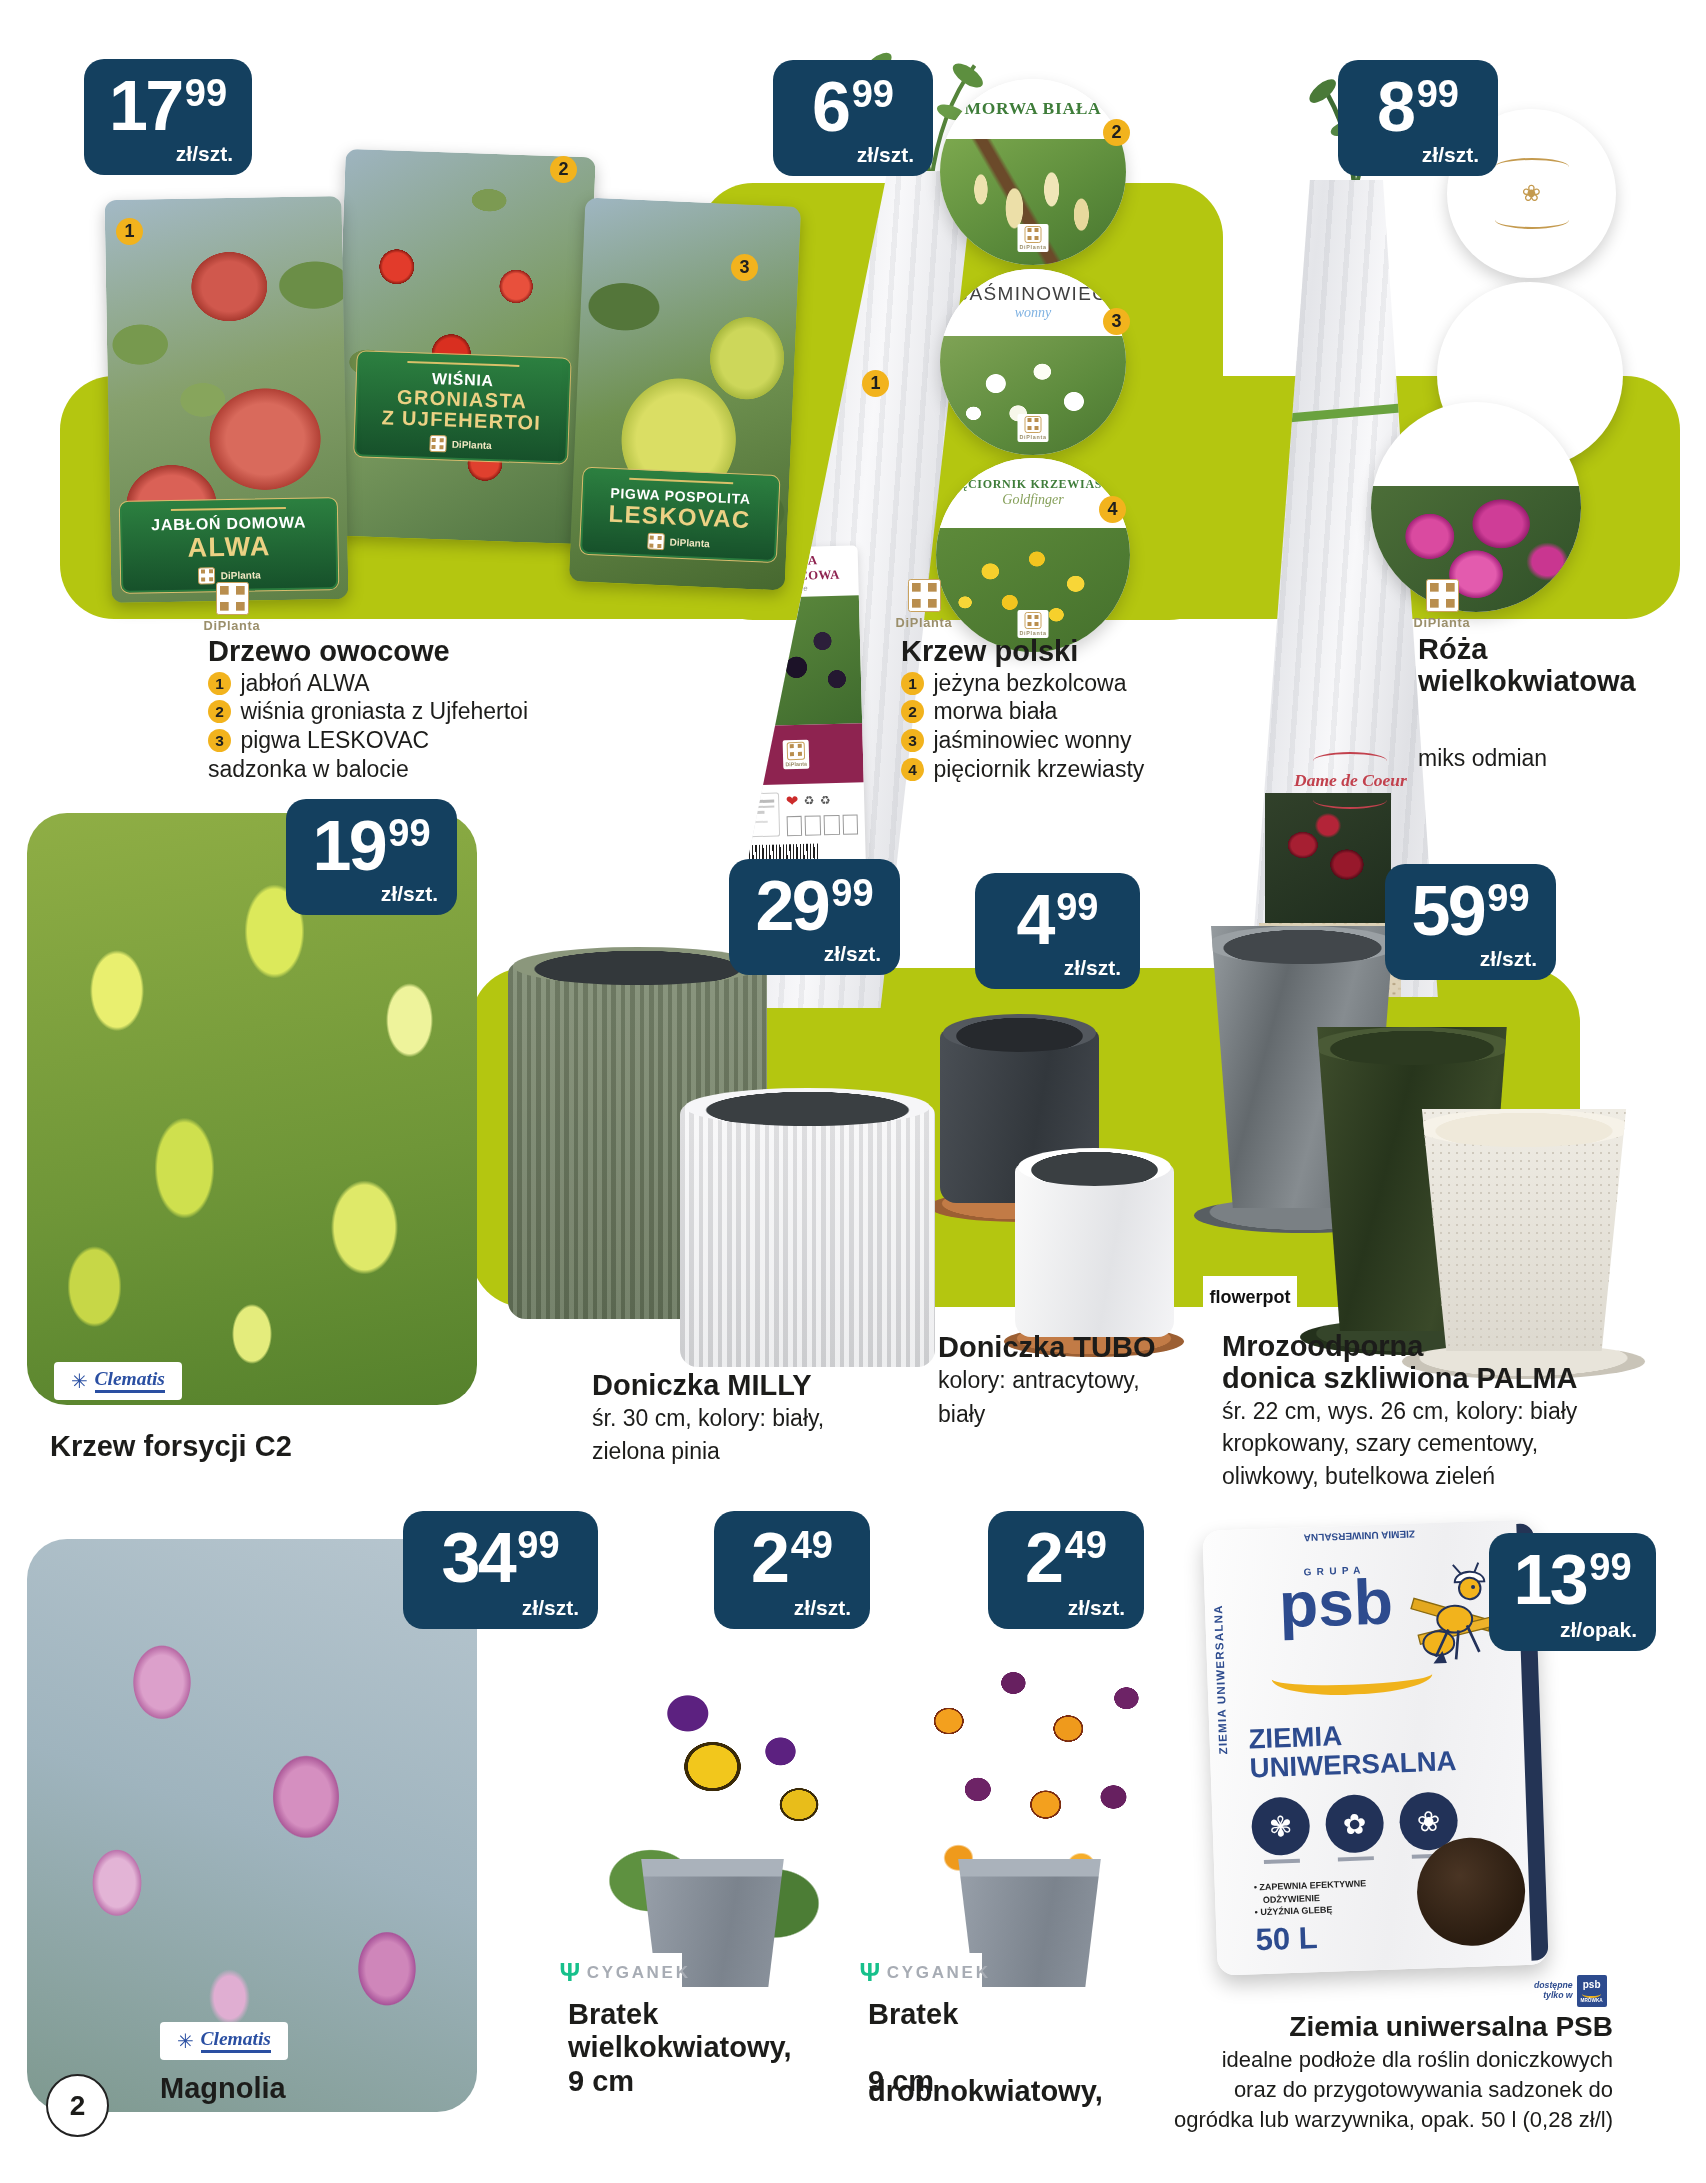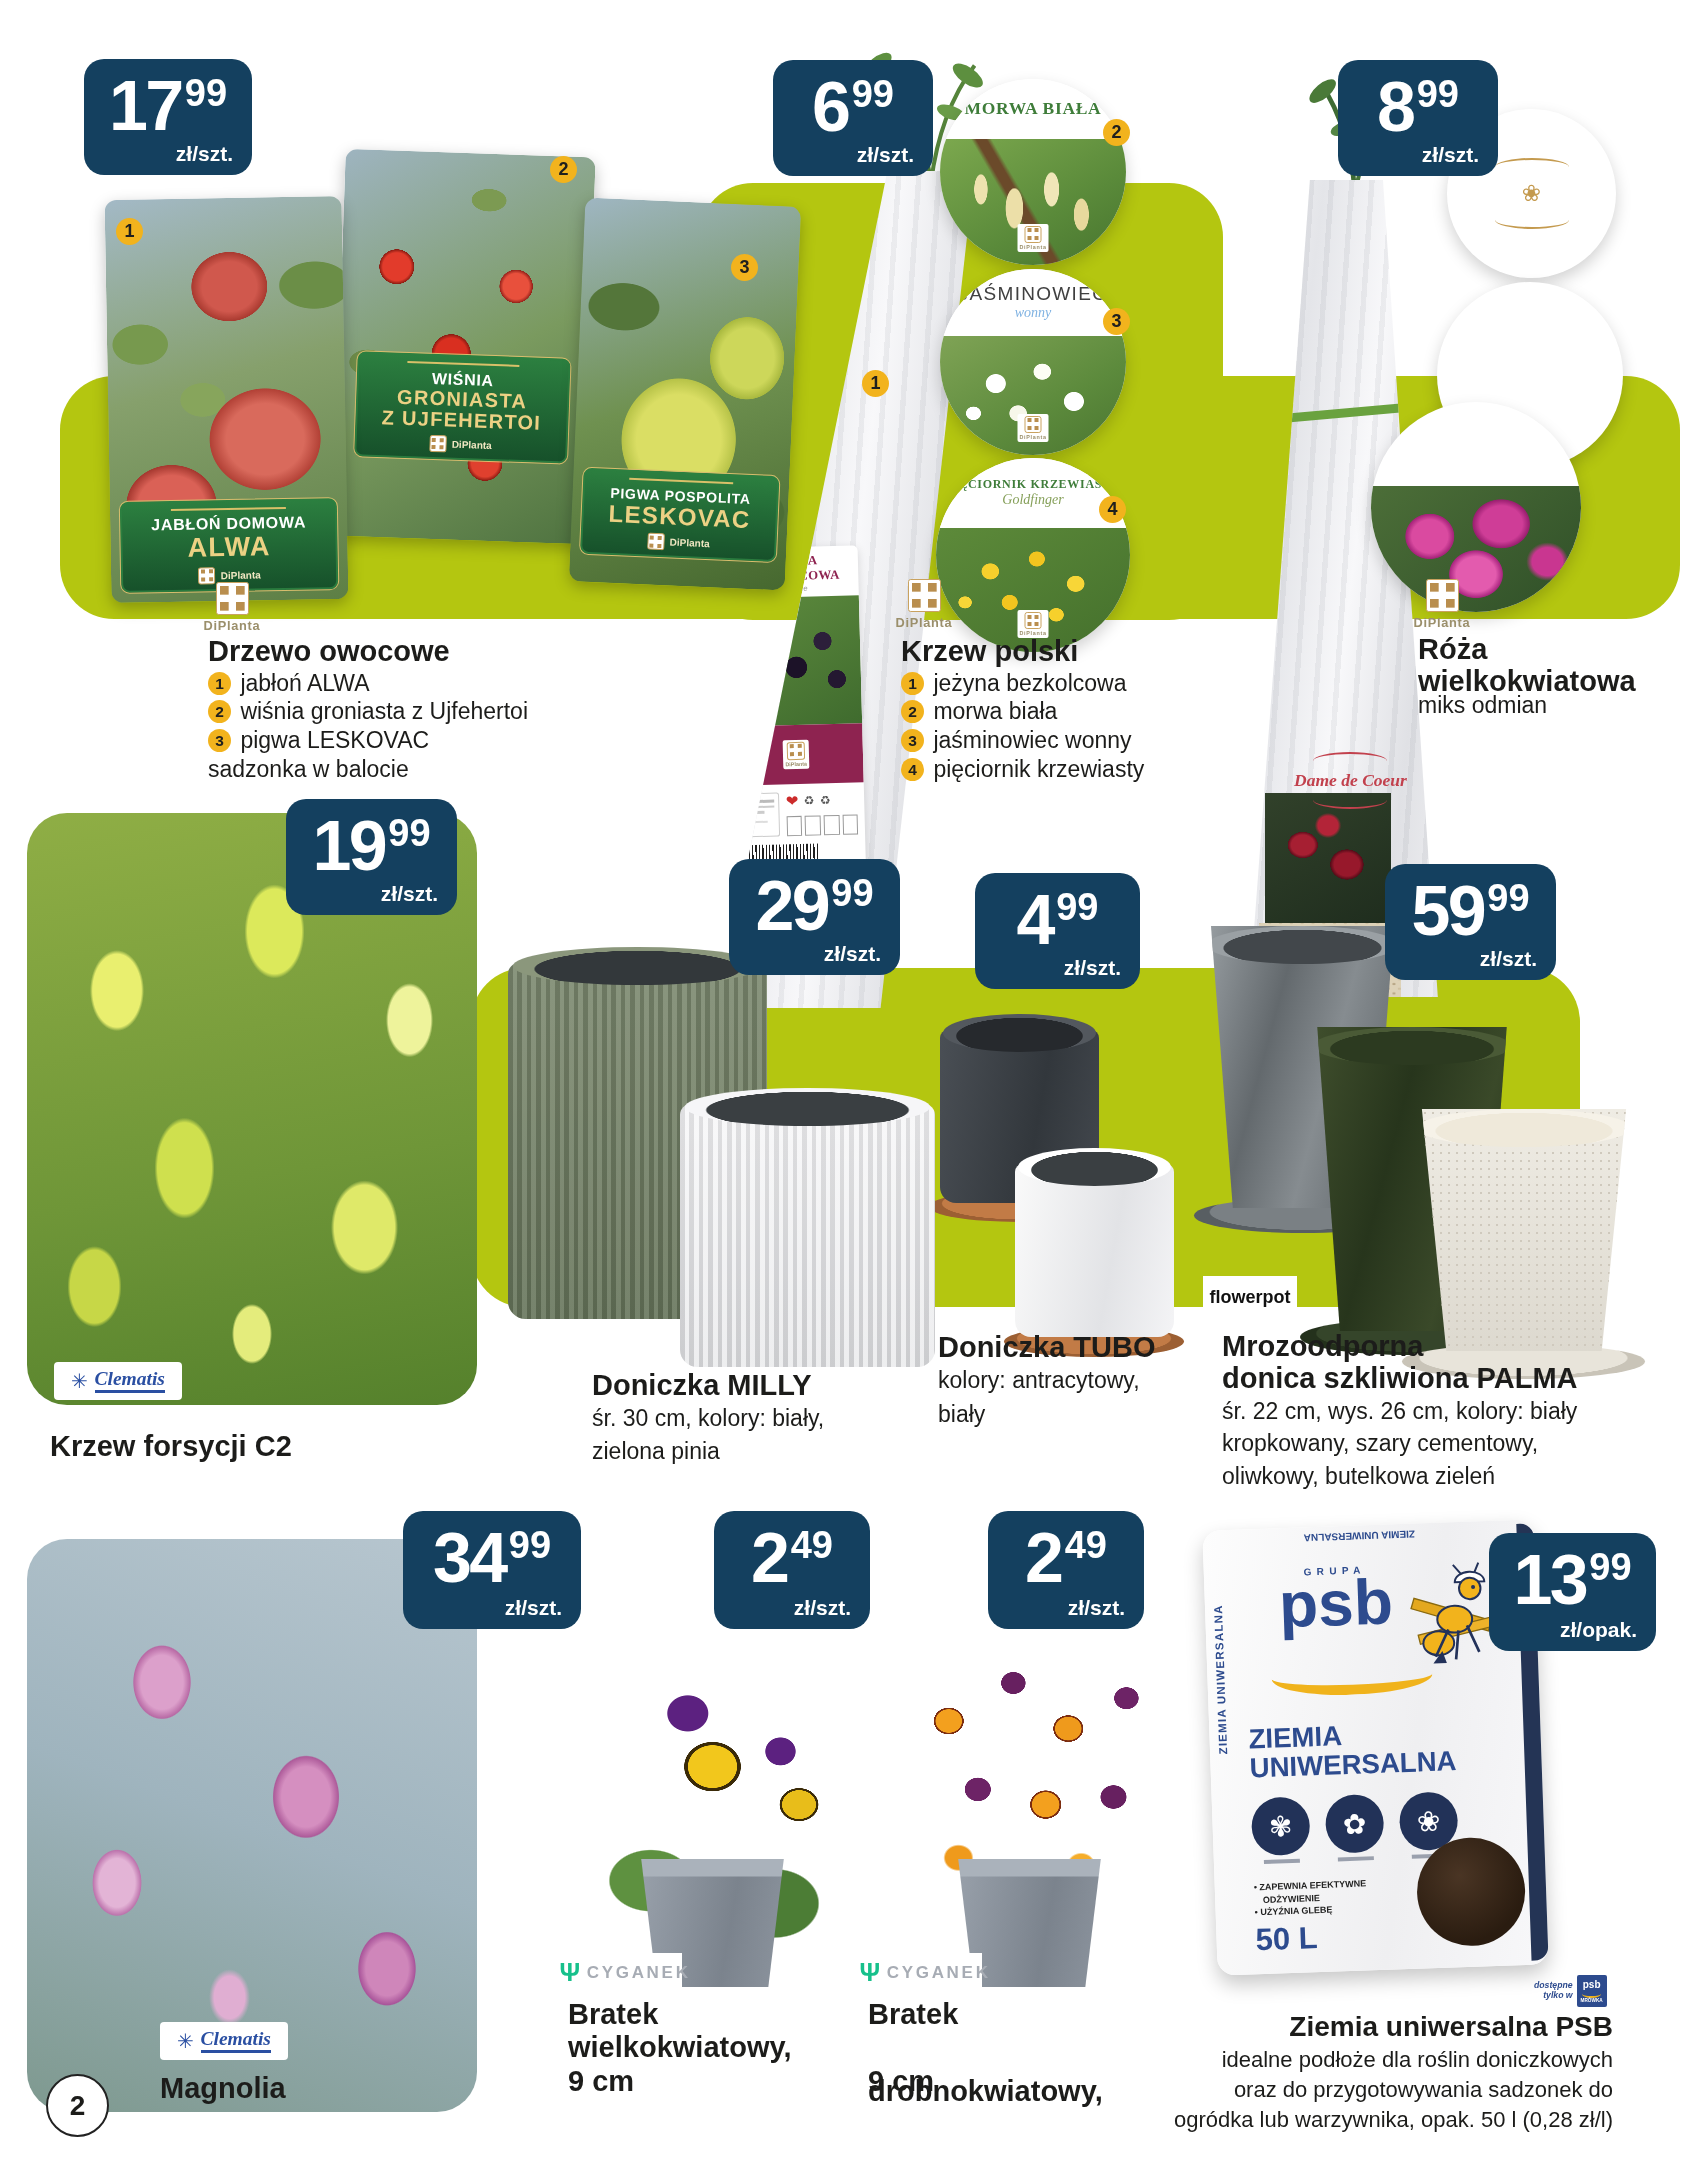--- a/index.html
+++ b/index.html
@@ -448,21 +448,21 @@
   <div class="circle-card" style="left:1371px;top:402px;width:210px;height:210px;z-index:5;">
     <div class="cc-photo ph-pinkroses" style="top:40%;"></div>
   </div>
 
   <div class="brandblock" style="left:1412px;top:579px;width:60px;">
     <span class="qr" style="width:31px;height:31px;"></span>
     <span class="brandname">DiPlanta</span>
   </div>
   <div class="h1" style="left:1418px;top:633px;">Róża</div>
   <div class="h1" style="left:1418px;top:665px;">wielkokwiatowa</div>
-  <div class="body-text" style="left:1418px;top:692px;">miks odmian</div>
+  <div class="body-text" style="left:1418px;top:745px;">miks odmian</div>
 
   <div class="abs ph-forsythia" style="left:27px;top:813px;width:450px;height:592px;border-radius:40px;z-index:2;"></div>
   <div class="logo-box" style="left:54px;top:1362px;width:128px;height:38px;border-radius:4px;">
     <span style="color:#2a4fa2;font-size:20px;">✳</span>
     <span style="display:flex;flex-direction:column;align-items:center;">
       <span class="clem-script">Clematis</span>
       <span class="clem-bar"></span>
     </span>
   </div>
   <div class="price-badge" style="left:286px;top:799px;width:171px;height:116px;">
@@ -536,21 +536,21 @@
   <div class="body-text" style="left:1222px;top:1463px;">oliwkowy, butelkowa zieleń</div>
 
   <div class="abs ph-magnolia" style="left:27px;top:1539px;width:450px;height:573px;border-radius:40px;z-index:2;"></div>
   <div class="logo-box" style="left:160px;top:2022px;width:128px;height:38px;border-radius:4px;">
     <span style="color:#2a4fa2;font-size:20px;">✳</span>
     <span style="display:flex;flex-direction:column;align-items:center;">
       <span class="clem-script">Clematis</span>
       <span class="clem-bar"></span>
     </span>
   </div>
-  <div class="price-badge" style="left:403px;top:1511px;width:178px;height:118px;">
+  <div class="price-badge" style="left:403px;top:1511px;width:195px;height:118px;">
     <div class="pb-line"><span class="pb-main">34</span><span class="pb-cents">99</span></div>
     <div class="pb-unit">zł/szt.</div>
   </div>
   <div class="h1" style="left:160px;top:2072px;">Magnolia</div>
   <div class="page-dot">
       <span>2</span>
     </div>
 
   <div class="abs ph-pansy" style="left:558px;top:1607px;width:309px;height:380px;z-index:2;">
     <div style="position:absolute;left:50%;transform:translateX(-50%);bottom:0;width:155px;height:128px;

